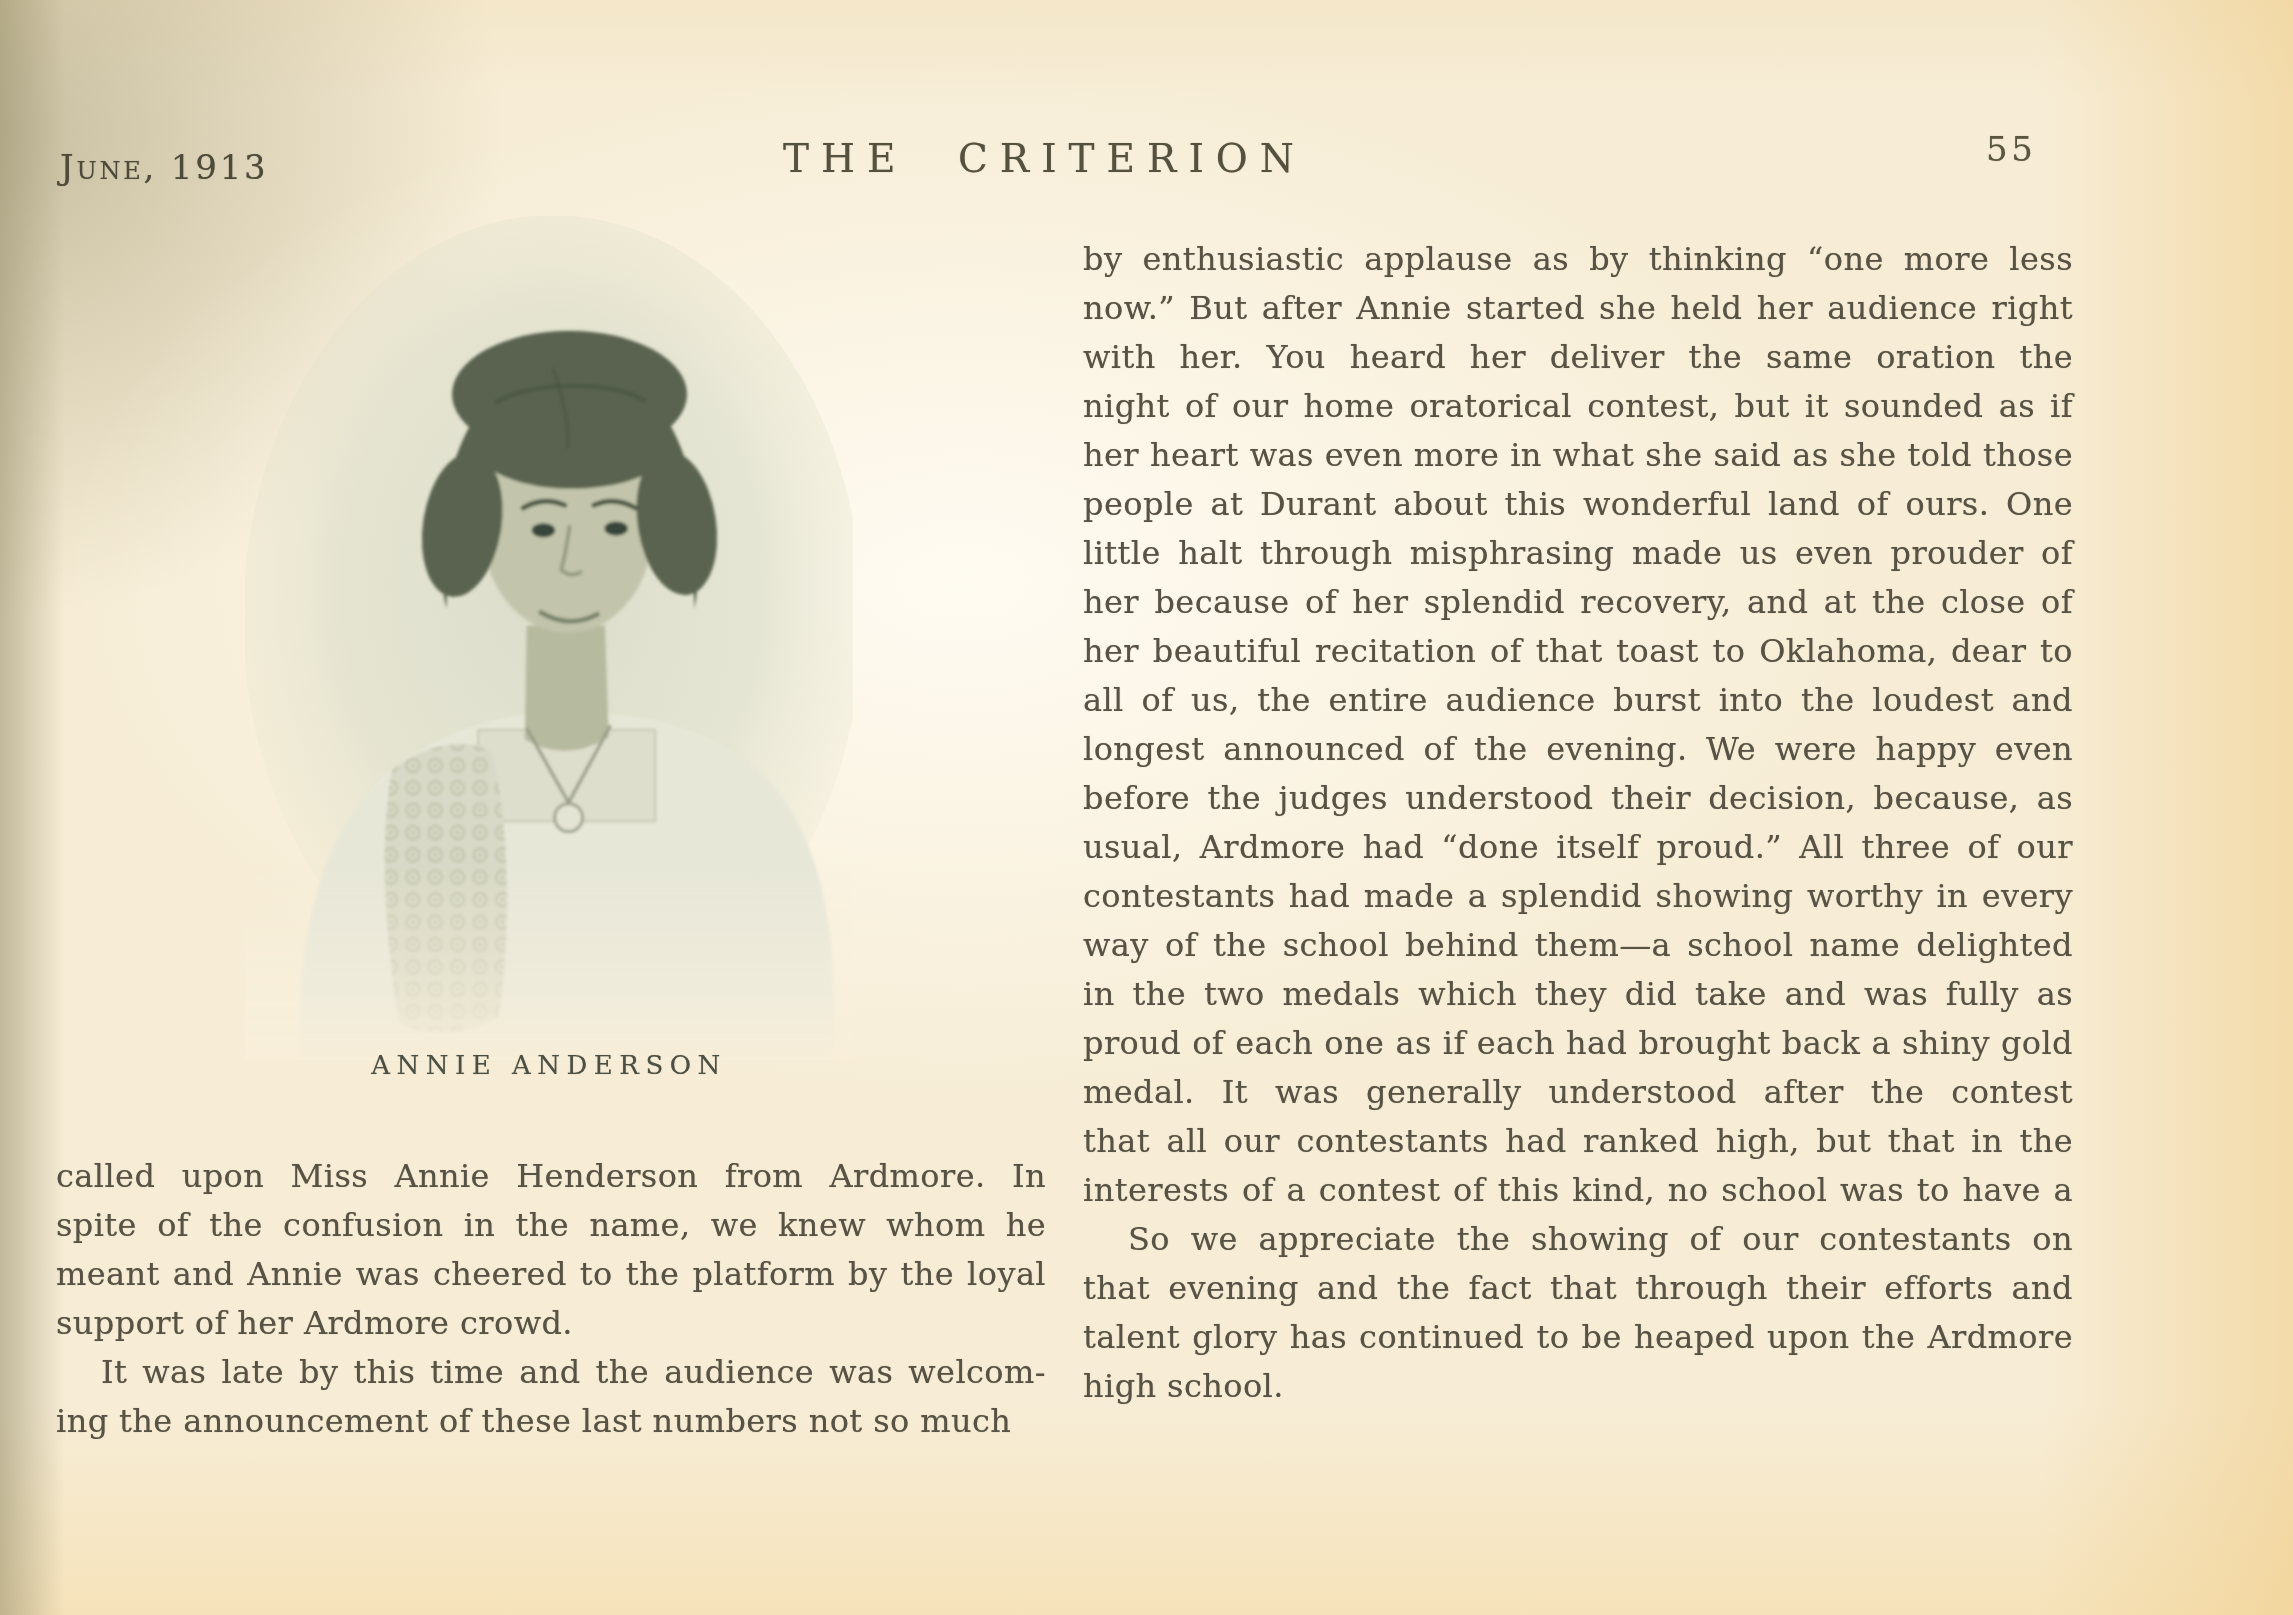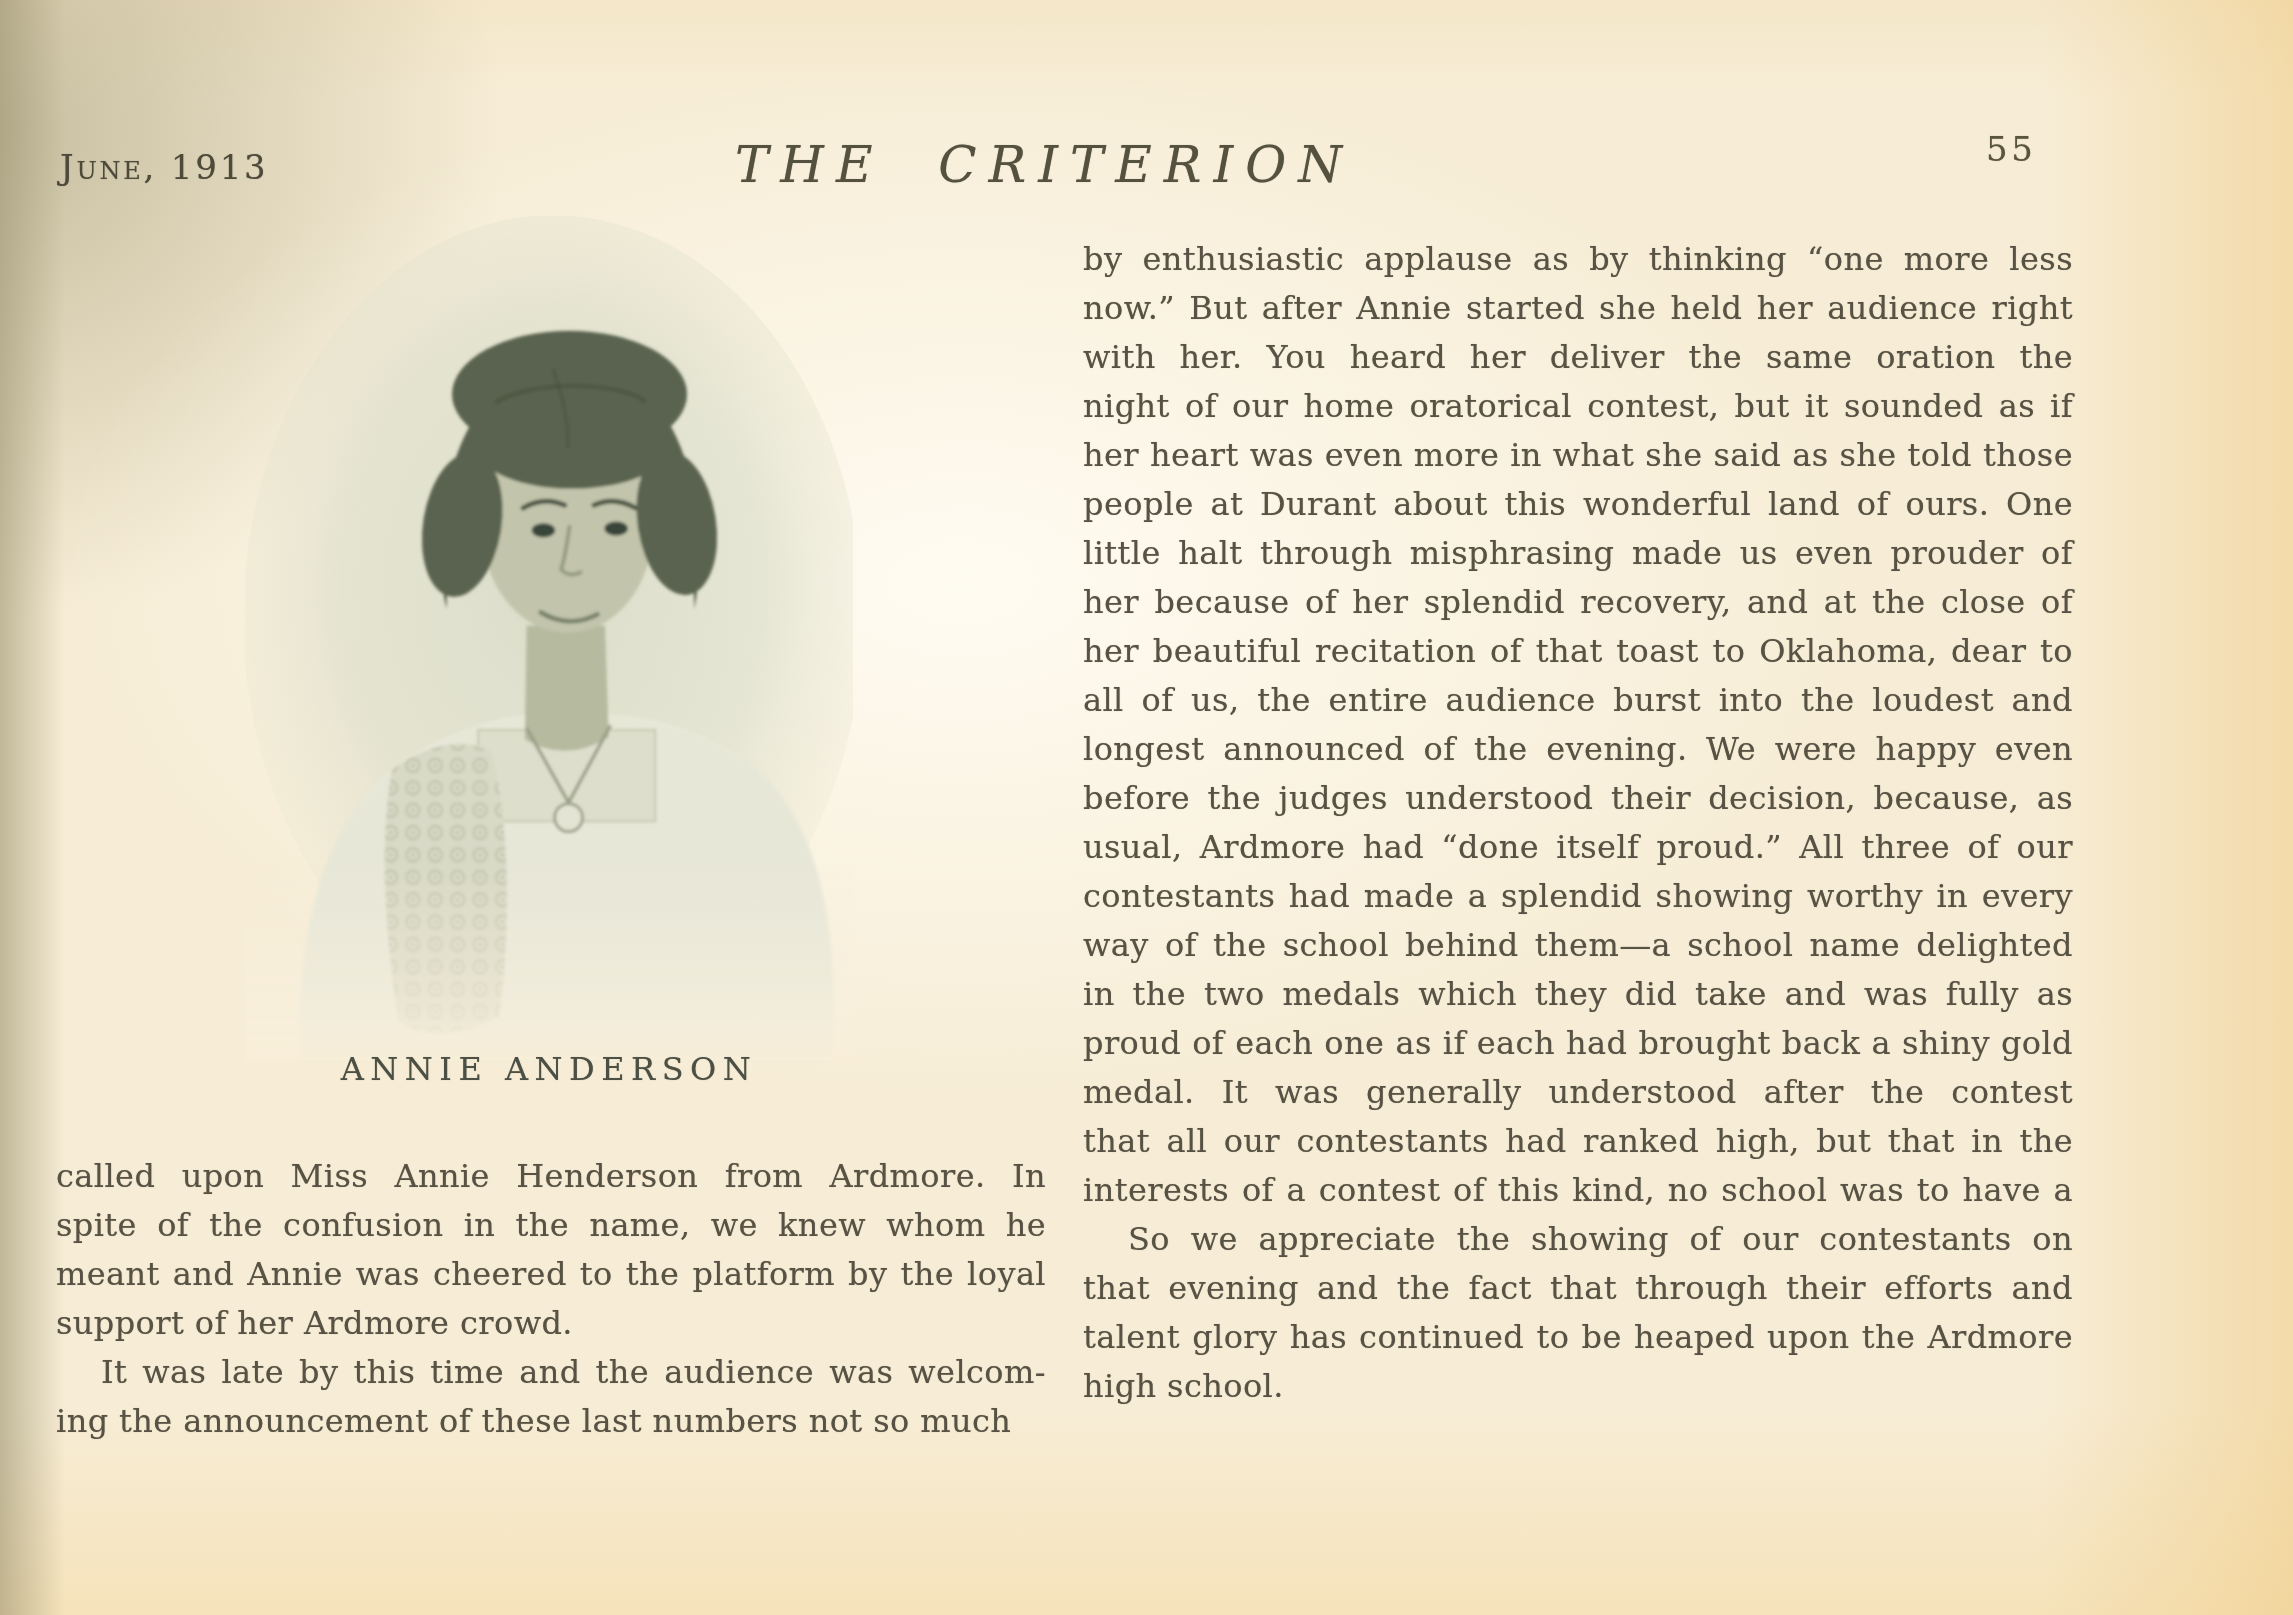--- a/index.html
+++ b/index.html
@@ -23,40 +23,40 @@
   .ink { color: #575243; text-shadow: 0 0 0.9px rgba(87,82,67,0.45); }
 
   .issue-date {
     position: absolute; left: 60px; top: 147px;
     font-size: 34px; font-variant: small-caps; letter-spacing: 2.8px;
     color: #4e4a3a; text-shadow: 0 0 0.9px rgba(78,74,58,0.5); text-align: right;
   }
 
   .journal-title {
     position: absolute; left: 718px; top: 136px; width: 653px;
-    text-align: center; font-style: italic;
-    font-size: 50px; letter-spacing: 12px; word-spacing: 26px;
+    text-align: center; 
+    font-size: 39px; letter-spacing: 12px; word-spacing: 26px;
     color: #55513f; text-shadow: 0 0 0.9px rgba(85,81,63,0.5);
   }
 
   .page-number {
     position: absolute; left: 1986px; top: 129px; width: 93px;
     font-size: 34px; letter-spacing: 3.7px; color: #5a553f;
     text-shadow: 0 0 0.9px rgba(90,85,63,0.5);
   }
 
   .photo-wrap {
     position: absolute; left: 245px; top: 216px;
     width: 608px; height: 846px;
   }
   .photo-wrap svg { display: block; width: 100%; height: 100%; }
 
   .photo-caption {
     position: absolute; left: 245px; top: 1050px; width: 608px;
-    text-align: center; font-size: 32px; letter-spacing: 6.5px;
+    text-align: center; font-size: 26px; letter-spacing: 6.5px;
     color: #4c5044; text-shadow: 0 0 0.9px rgba(76,80,68,0.5);
   }
 
   .column {
     position: absolute; width: 990px;
     font-size: 32px; line-height: 49px; letter-spacing: 0.4px;
   }
   .column.left  { left: 56px;   top: 1152px; }
   .column.right { left: 1083px; top: 235px;  }
 

